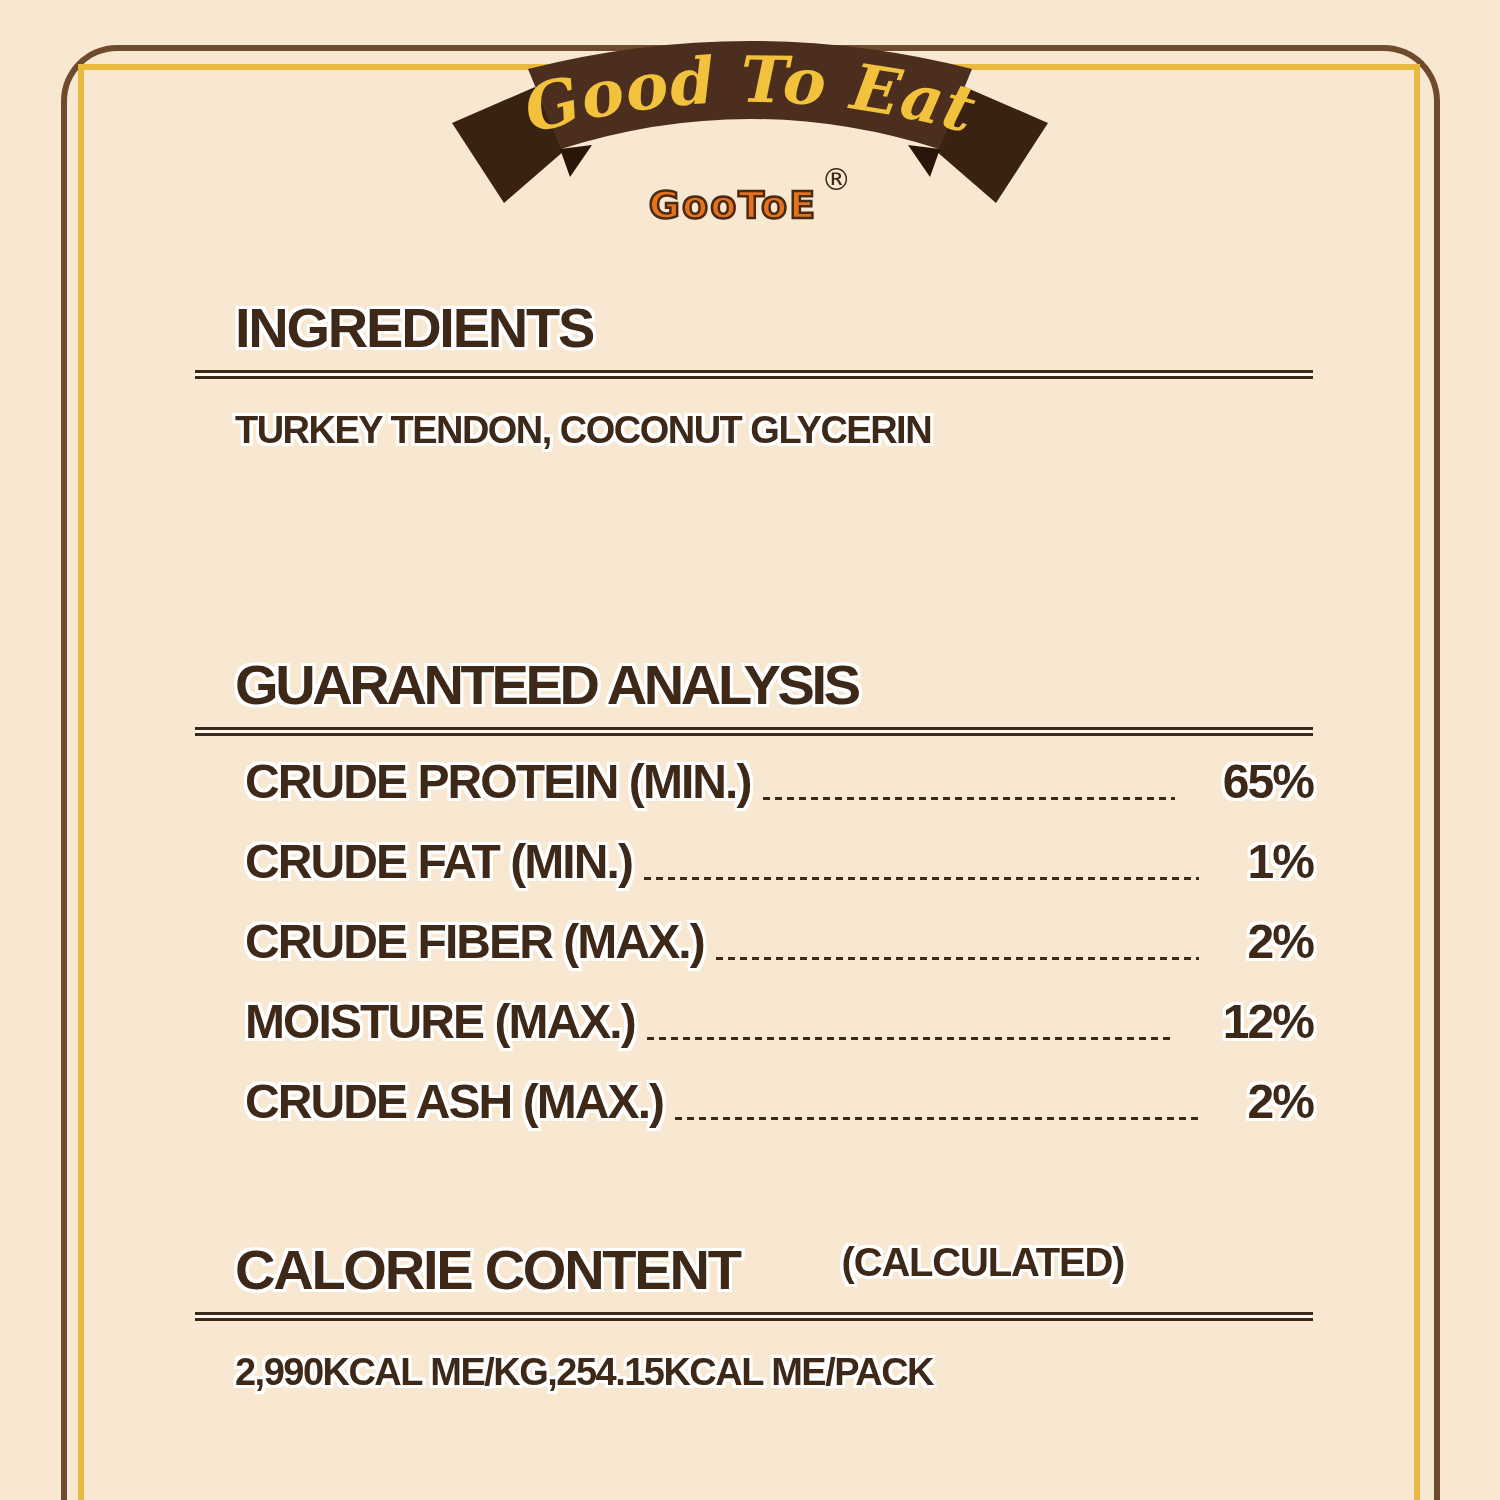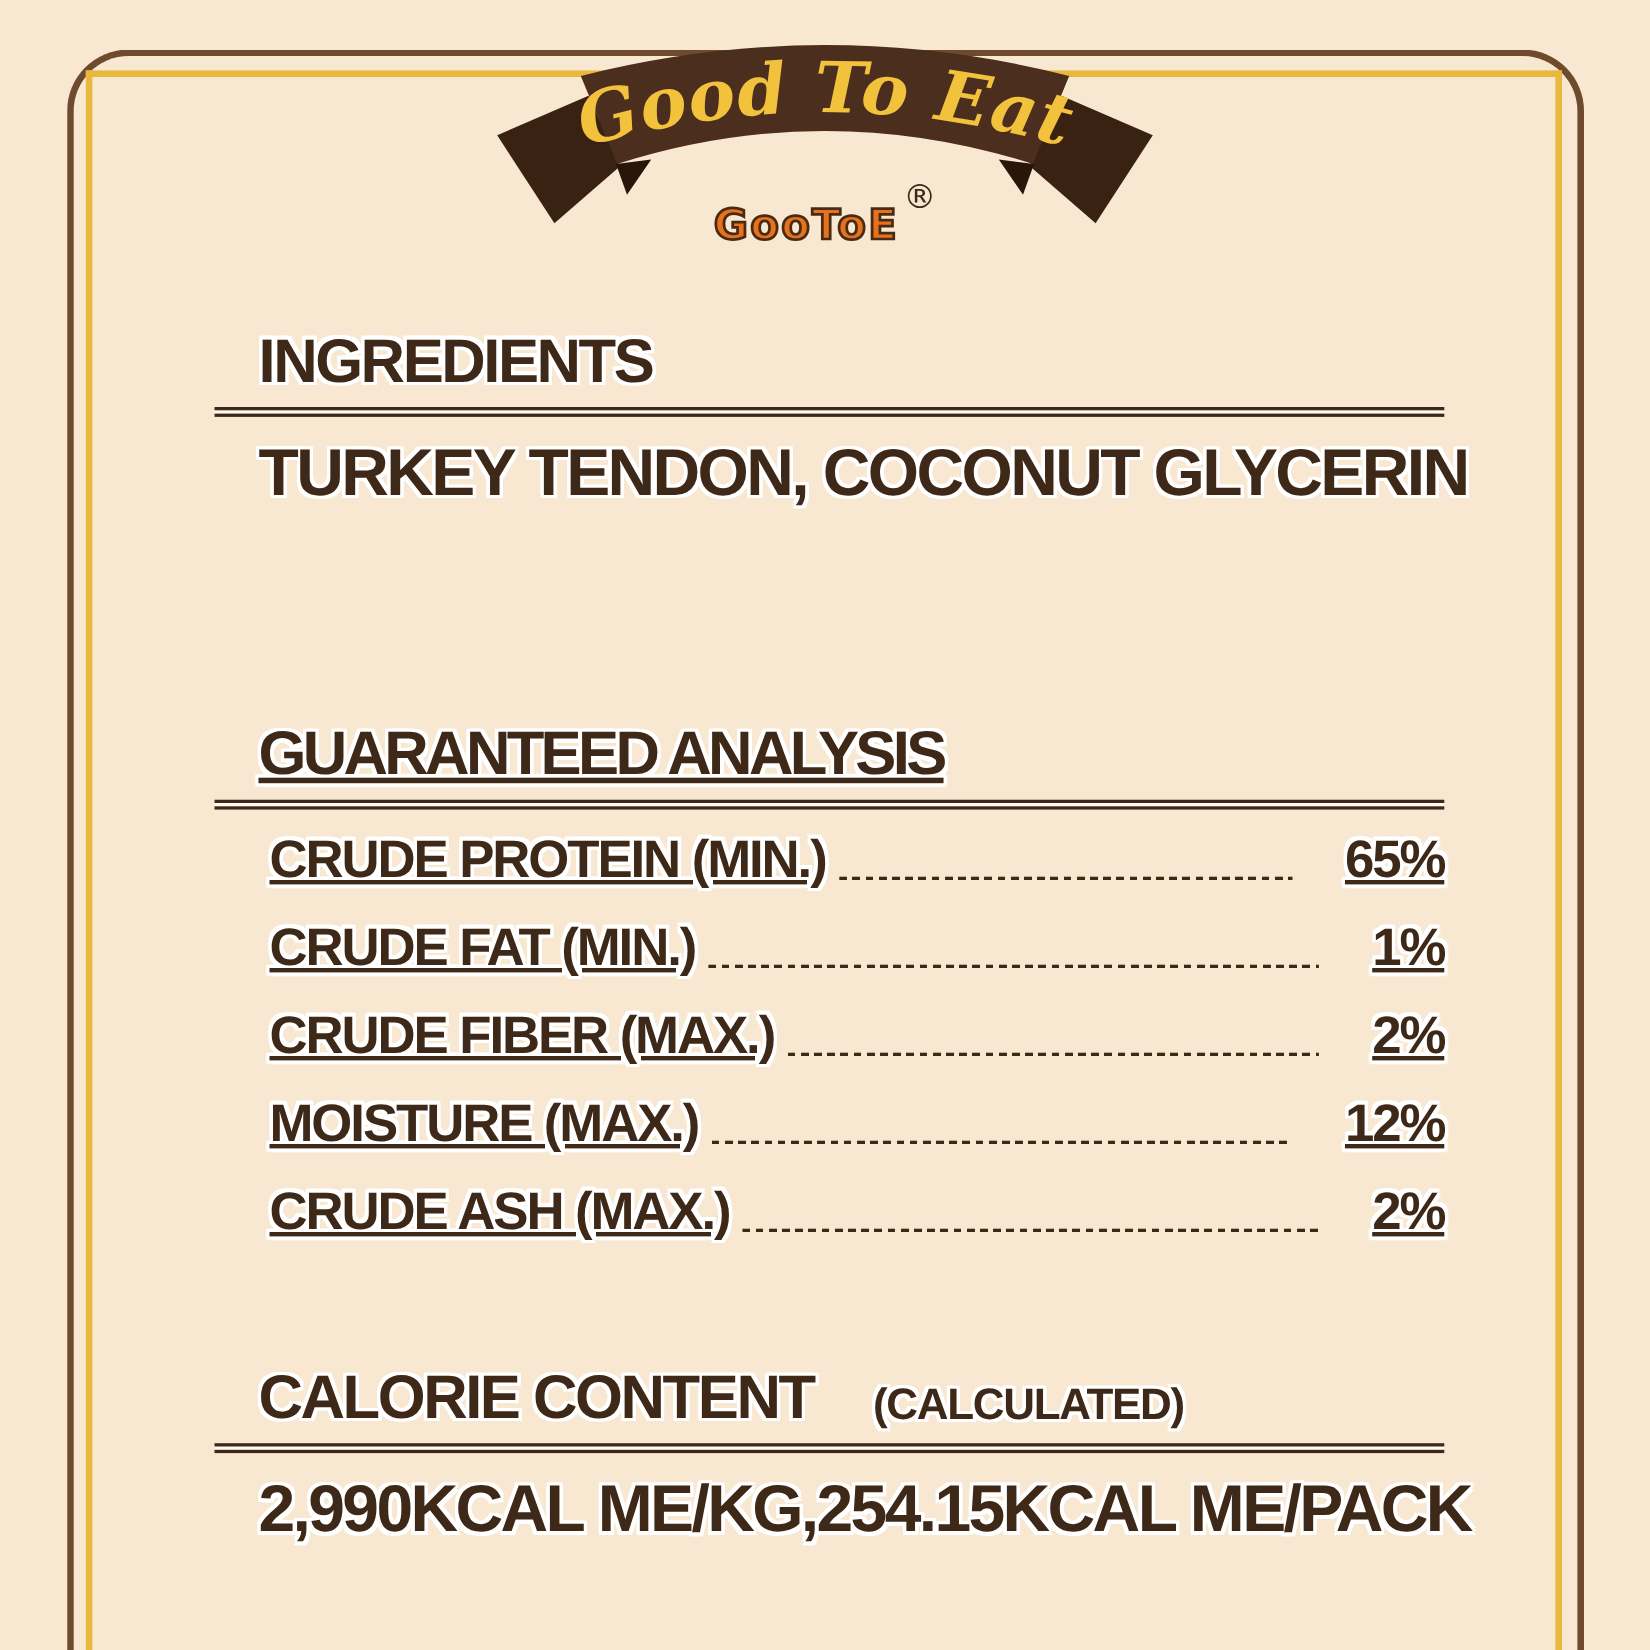--- a/index.html
+++ b/index.html
@@ -56,34 +56,34 @@
       -3px  0   0 #fff, 3px  0   0 #fff,
       -3px  3px 0 #fff, 0  3px 0 #fff, 3px 3px 0 #fff;
     padding-left: 40px;
   }
   .heading{font-size:56px;font-weight:bold;line-height:60px;white-space:nowrap;}
   .heading-qualifier{font-size:40px;font-weight:bold;margin-left:14px;letter-spacing:-0.03em;}
   .rule{
     margin-top:12px;height:3px;background:#fffaf2;
     border-top:3px solid #3e2817;border-bottom:3px solid #3e2817;
   }
-  .body-text{font-size:60px;font-weight:bold;line-height:58px;margin-top:22px;white-space:nowrap;}
+  .body-text{font-size:38px;font-weight:bold;line-height:58px;margin-top:22px;white-space:nowrap;}
   
   .ga-rows{margin-top:16px;margin-left:10px;}
   .ga-row{display:flex;align-items:flex-end;height:60px;margin-bottom:20px;}
   .ga-label{font-size:48px;font-weight:bold;line-height:60px;white-space:nowrap;}
   .ga-value{font-size:48px;font-weight:bold;line-height:60px;white-space:nowrap;}
   .leader{
     flex:1;height:3px;margin:0 8px 12px 12px;
     background:repeating-linear-gradient(90deg,#3e2817 0 7px,transparent 7px 12px);
   }
   #sec-ingredients{top:298px;}
-  #sec-analysis{top:655px;text-decoration:underline;}
+  #sec-analysis{top:655px;}
   #sec-calories{top:1240px;}
-  .heading-row{display:flex;align-items:flex-end;}
+  .heading-row{display:flex;align-items:flex-start;gap:48px;}
 </style>
 </head>
 <body>
 
 <div class="border-outer"></div>
 <div class="border-inner"></div>
 
 <svg class="banner-svg" viewBox="0 0 620 205" aria-hidden="true">
 
   <path d="M95 62 L12 98 L64 178 L124 126 Z" fill="#3a2213"></path>

